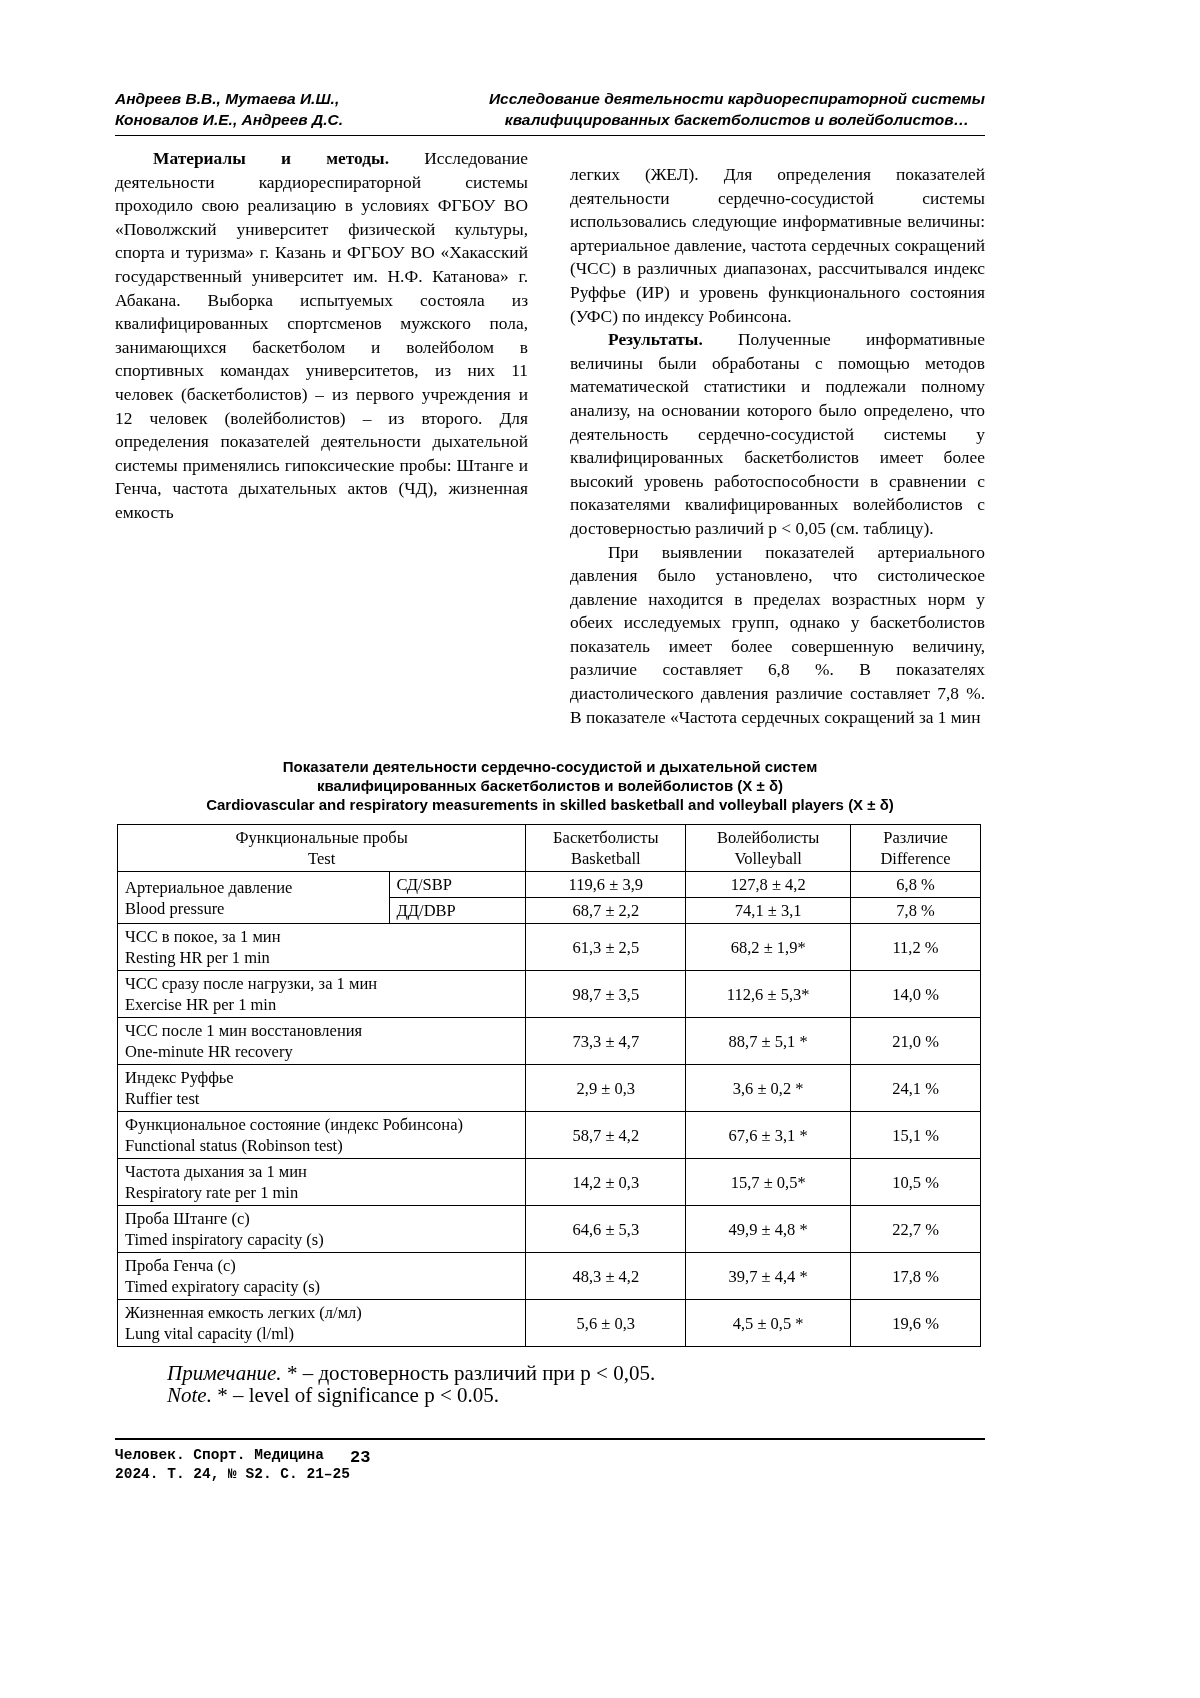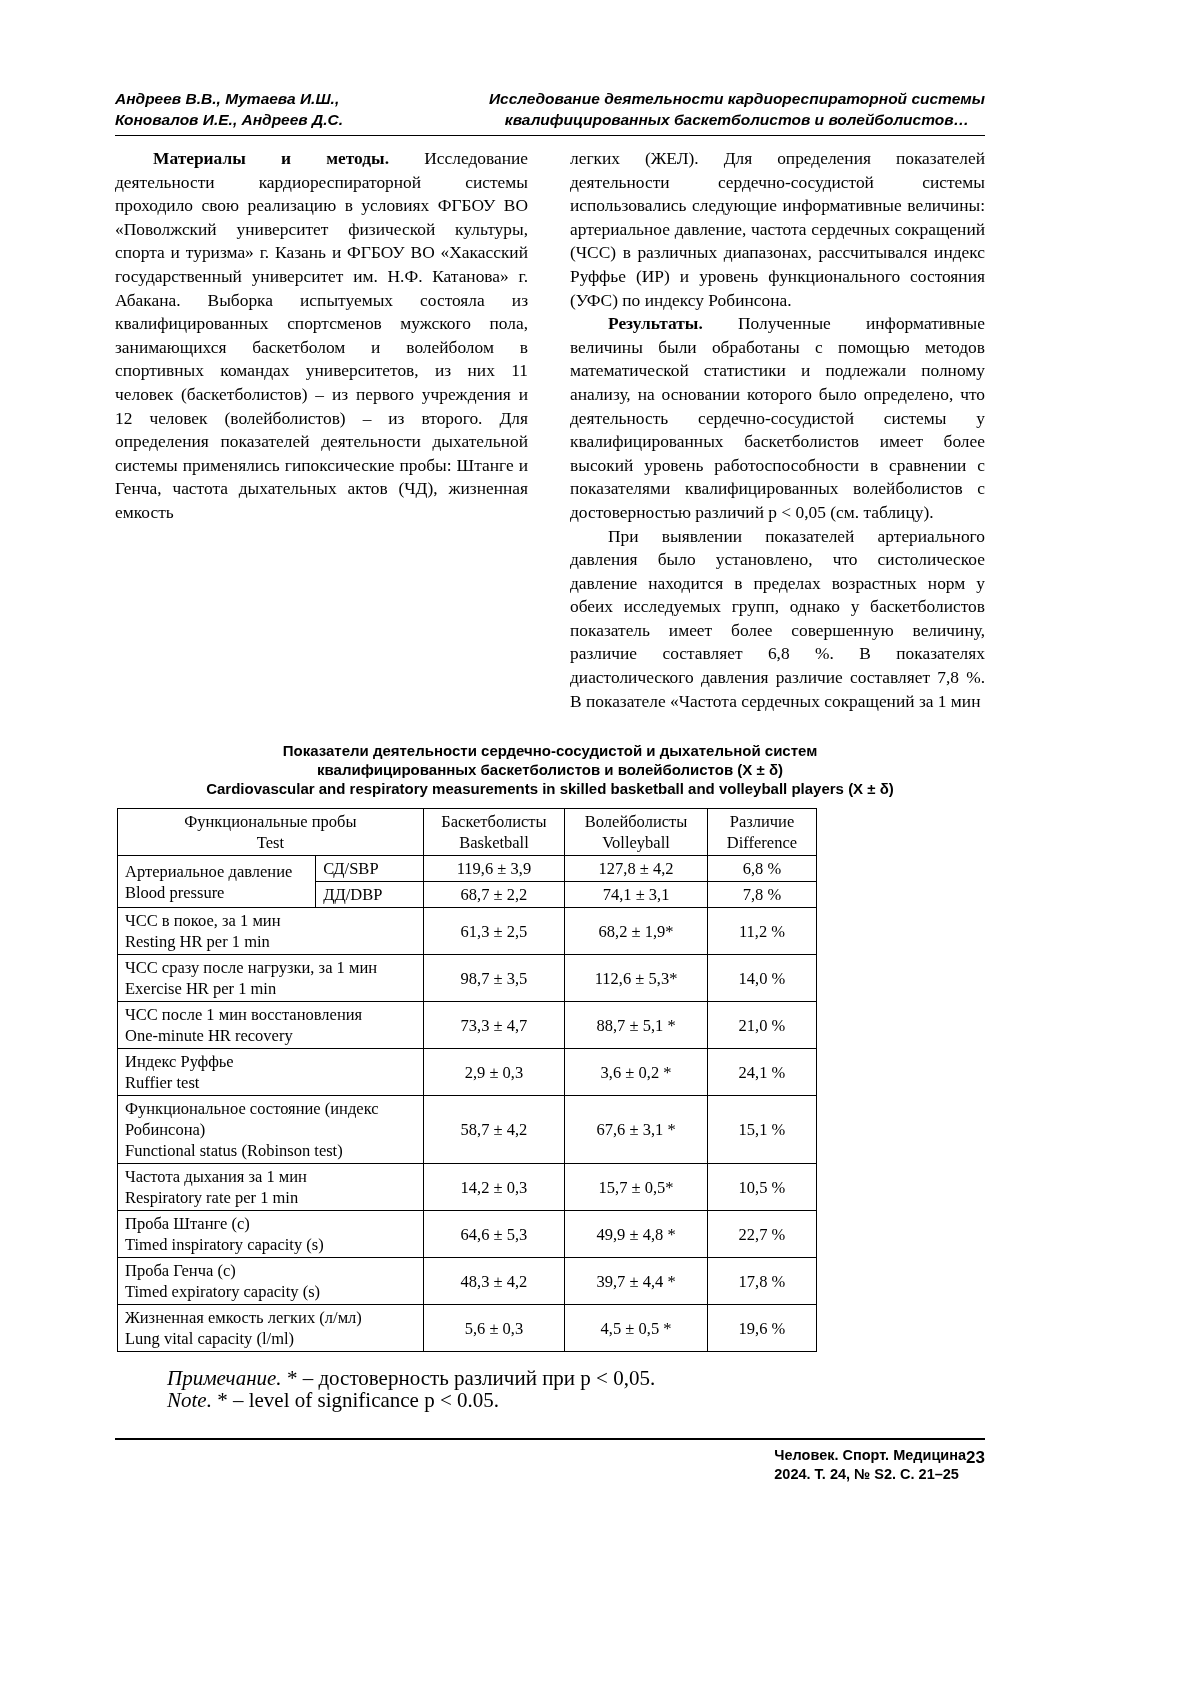--- a/index.html
+++ b/index.html
@@ -8,42 +8,42 @@
   .page { position:relative; width:1200px; height:1698px; padding:88px 215px 0 115px; background:#fff; overflow:hidden; }
 
   .header { display:flex; justify-content:space-between; align-items:flex-start;
             font-family:"Liberation Sans", sans-serif; font-weight:bold; font-style:italic;
             font-size:15.5px; line-height:21px;gap:35px; }
   .header-right { text-align:center; }
   .head-rule { border-top:1.7px solid #000; margin-top:5px; }
 
   .columns { display:flex; justify-content:space-between; margin-top:11px; }
   .col { width:413px; font-size:17.4px; line-height:23.6px; text-align:justify; }
-  .col-right { width:415px; }
+  .col-right { width:415px;margin-top:16px; }
   .col p { text-indent:38px; }
   .col p.cont { text-indent:0; }
   .lead { font-weight:bold; }
 
   .caption { margin-top:28px; text-align:center; font-family:"Liberation Sans", sans-serif;
              font-weight:bold; font-size:15px; line-height:19px; }
 
-  table { border-collapse:collapse; width:700px; margin-top:10px; margin-left:2px;
+  table { border-collapse:collapse; width:864px; margin-top:10px; margin-left:2px;
           font-size:16.5px; line-height:21px; }
   th, td { border:1px solid #000; padding:2px 7px; vertical-align:middle; }
   th { font-weight:normal; text-align:center; }
   td.lbl { text-align:left; }
   td.val { text-align:center; }
 
   .note { margin-top:15px; margin-left:52px; font-size:21px; line-height:22px; }
   .note .ital { font-style:italic; }
 
   .footer { position:absolute; left:115px; right:215px; top:1438px; }
   .foot-rule { border-top:2px solid #000; margin-bottom:6px; }
-  .footer-row { display:flex; justify-content:flex-end; align-items:flex-start;
-                font-family:Liberation Sans, sans-serif; font-weight:bold; font-size:14.5px; line-height:19px; }
+  .footer-row { display:flex; justify-content:flex-start; align-items:flex-start;
+                font-family:Liberation Mono, monospace; font-weight:bold; font-size:14.5px; line-height:19px; }
   .page-num { font-size:17px; margin-top:2px; }
 </style>
 </head>
 <body>
 
 <div class="page">
 
   <div class="header">
     <div class="header-left">
       <div>Андреев В.В., Мутаева И.Ш.,</div>

